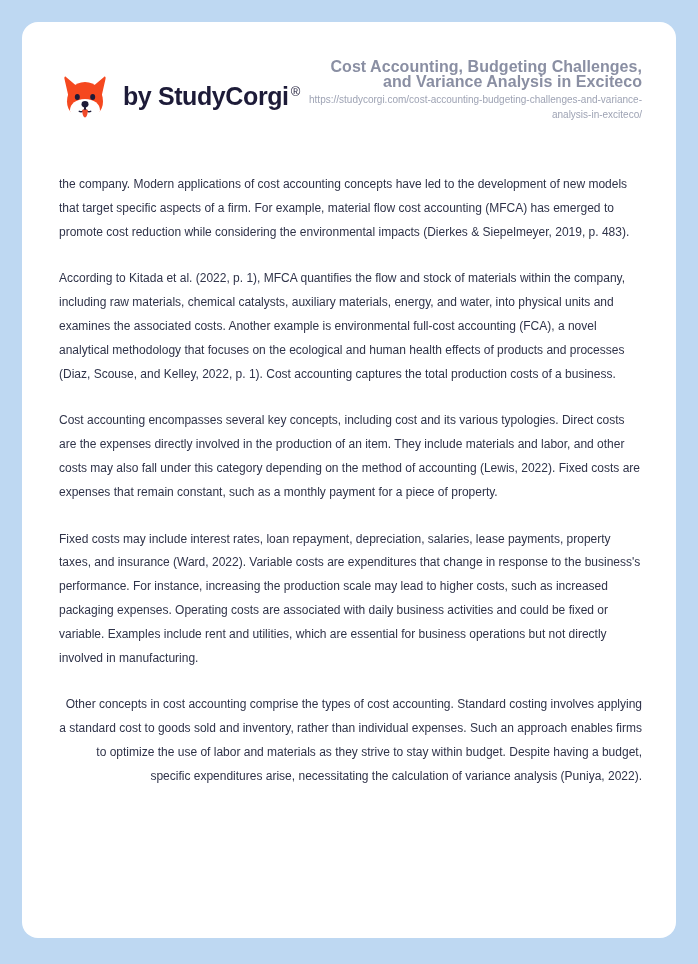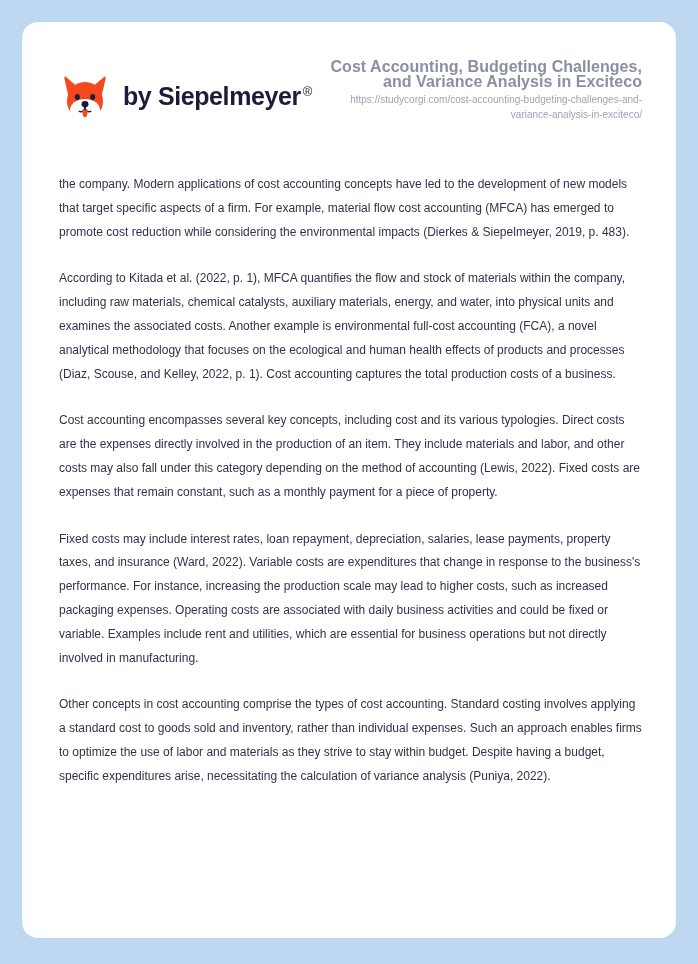--- a/index.html
+++ b/index.html
@@ -90,20 +90,21 @@
   }
   .doc-body p {
     font-size: 12px;
     line-height: 23.8px;
     color: #2f3349;
     margin: 0 0 23px 0;
     text-align: left;
   }
   .doc-body p:last-child {
     margin-bottom: 16px;
+    text-align: right;
   }
 </style>
 </head>
 <body>
 
 <div class="page-card">
 
   <div class="doc-header">
 
     <div class="brand">
@@ -120,21 +121,21 @@
         <ellipse cx="18.3" cy="26" rx="2.5" ry="2.9" fill="#1d1b38"></ellipse>
         <ellipse cx="33.7" cy="26" rx="2.5" ry="2.9" fill="#1d1b38"></ellipse>
 
         <ellipse cx="26" cy="33.2" rx="3.5" ry="3.1" fill="#1d1b38"></ellipse>
 
         <path d="M26 36.3 C26 39.5 23 41.6 20.3 40.4" stroke="#1d1b38" stroke-width="1.5" fill="none" stroke-linecap="round"></path>
         <path d="M26 36.3 C26 39.5 29 41.6 31.7 40.4" stroke="#1d1b38" stroke-width="1.5" fill="none" stroke-linecap="round"></path>
 
         <path d="M23.2 38.8 L28.8 38.8 C28.8 43.6 27.6 46.4 26 46.4 C24.4 46.4 23.2 43.6 23.2 38.8 Z" fill="#f04a2a"></path>
       </svg>
-      <div class="brand-text"><span>by Siepelmeyer</span><span class="brand-reg">®</span></div>
+      <div class="brand-text"><span>by StudyCorgi</span><span class="brand-reg">®</span></div>
     </div>
 
     <div class="doc-meta">
       <div class="doc-title">Cost Accounting, Budgeting Challenges, and Variance Analysis in Exciteco</div>
       <div class="doc-url">https://studycorgi.com/cost-accounting-budgeting-challenges-and-variance-analysis-in-exciteco/</div>
     </div>
 
   </div>
 
   <div class="doc-body">

